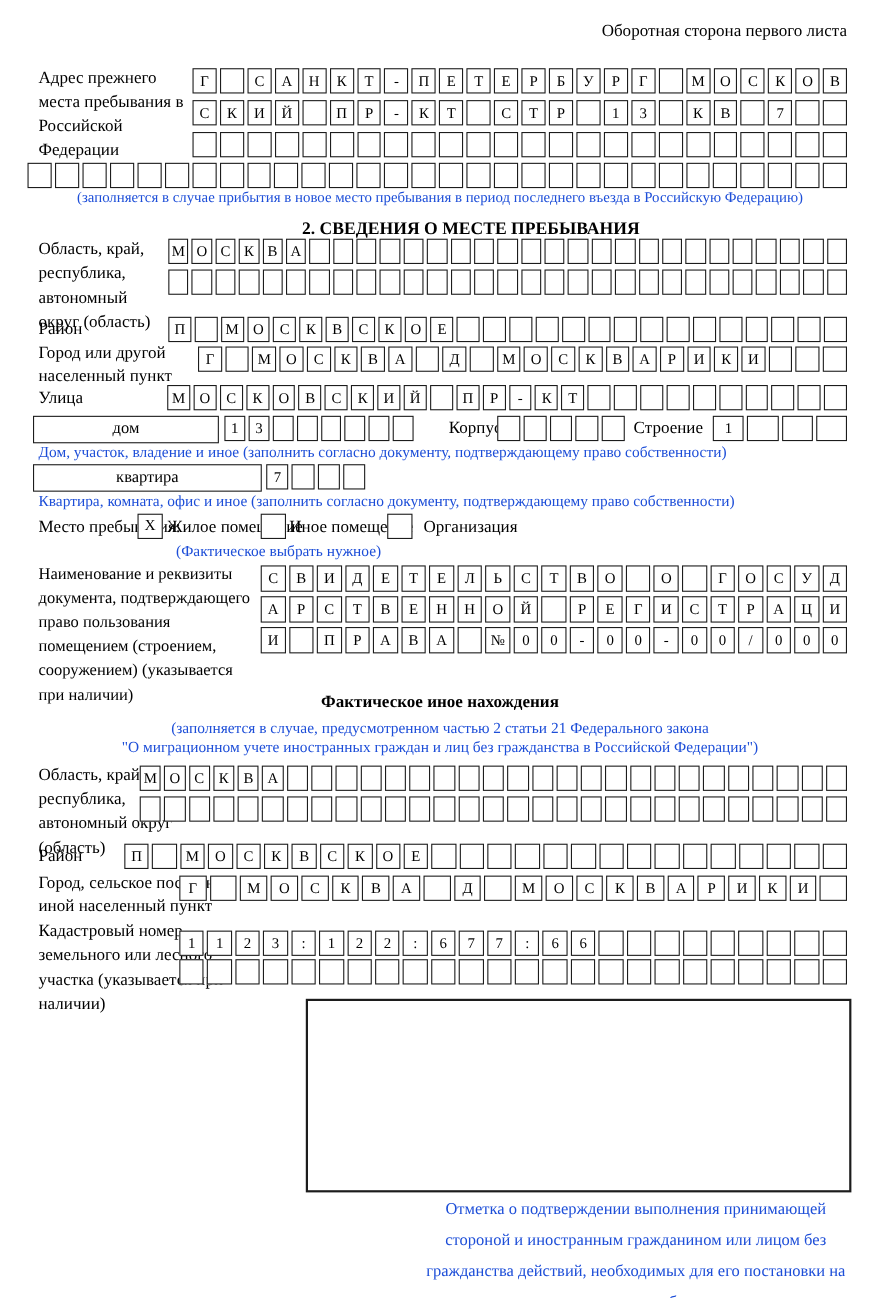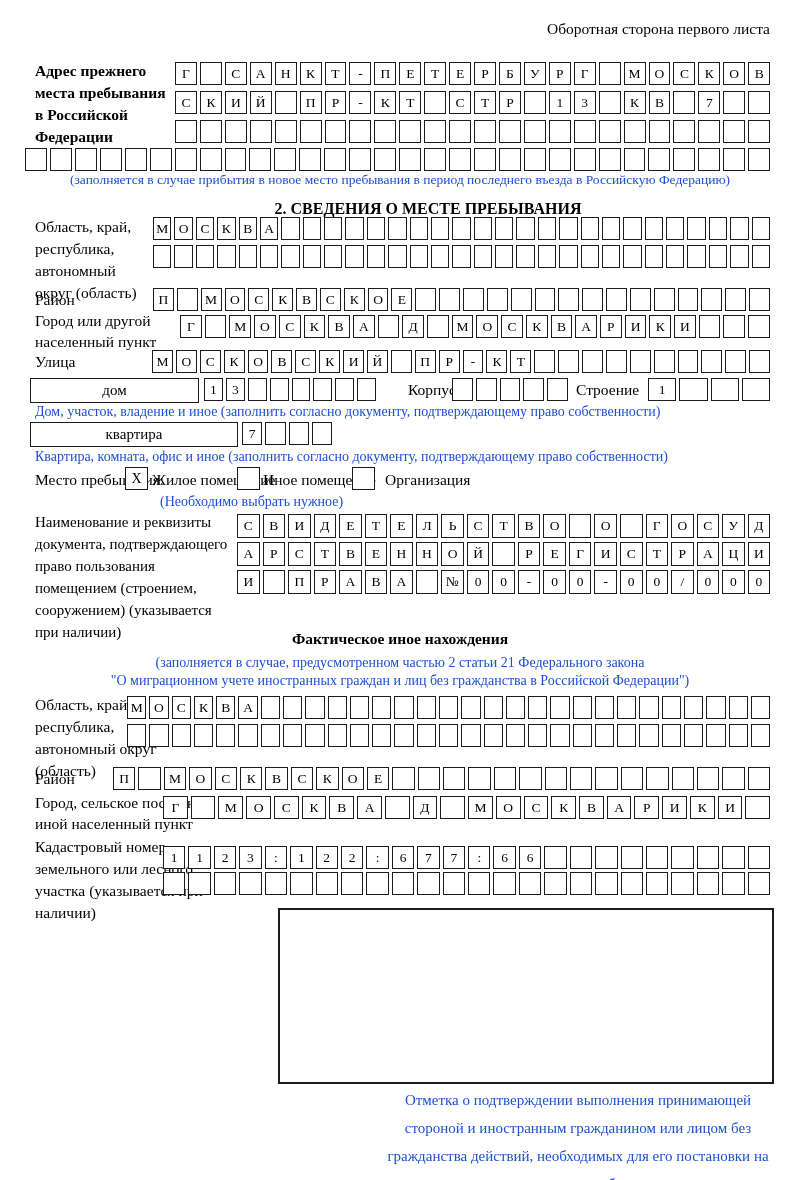--- a/index.html
+++ b/index.html
@@ -28,21 +28,21 @@
   .center{text-align:center;width:100%;}
   .markbox{position:absolute;border:2px solid #1c1c1c;background:#fff;}
 </style>
 </head>
 <body>
 
 <div class="page">
 
   <div class="abs lbl" style="top:18px;right:30px;font-size:15.5px;">Оборотная сторона первого листа</div>
 
-  <div class="abs lbl" style="left:35px;top:60px;width:142px;font-weight:bold;">Адрес прежнего места пребывания в Российской Федерации</div>
+  <div class="abs lbl" style="left:35px;top:60px;width:142px;">Адрес прежнего места пребывания в Российской Федерации</div>
   <div class="cellrow" style="left:175px;top:62px;width:595px;">
       <div class="cell">Г</div>
       <div class="cell"></div>
       <div class="cell">С</div>
       <div class="cell">А</div>
       <div class="cell">Н</div>
       <div class="cell">К</div>
       <div class="cell">Т</div>
       <div class="cell">-</div>
       <div class="cell">П</div>
@@ -339,21 +339,21 @@
     </div>
   <div class="abs cap" style="left:35px;top:449px;">Квартира, комната, офис и иное (заполнить согласно документу, подтверждающему право собственности)</div>
 
   <div class="abs lbl" style="left:35px;top:469px;">Место пребывания:</div>
   <div class="chk" style="left:125px;top:467px;">X</div>
   <div class="abs lbl" style="left:152px;top:469px;">Жилое помещение</div>
   <div class="chk" style="left:237px;top:467px;"></div>
   <div class="abs lbl" style="left:263px;top:469px;">Иное помещение</div>
   <div class="chk" style="left:352px;top:467px;"></div>
   <div class="abs lbl" style="left:385px;top:469px;">Организация</div>
-  <div class="abs cap" style="left:160px;top:494px;">(Необходимо выбрать нужное)</div>
+  <div class="abs cap" style="left:160px;top:494px;">(Фактическое выбрать нужное)</div>
 
   <div class="abs lbl" style="left:35px;top:511px;width:200px;font-size:15px;">Наименование и реквизиты документа, подтверждающего право пользования помещением (строением, сооружением) (указывается при наличии)</div>
   <div class="cellrow" style="left:237px;top:514px;width:533px;height:24px;">
       <div class="cell">С</div>
       <div class="cell">В</div>
       <div class="cell">И</div>
       <div class="cell">Д</div>
       <div class="cell">Е</div>
       <div class="cell">Т</div>
       <div class="cell">Е</div>

